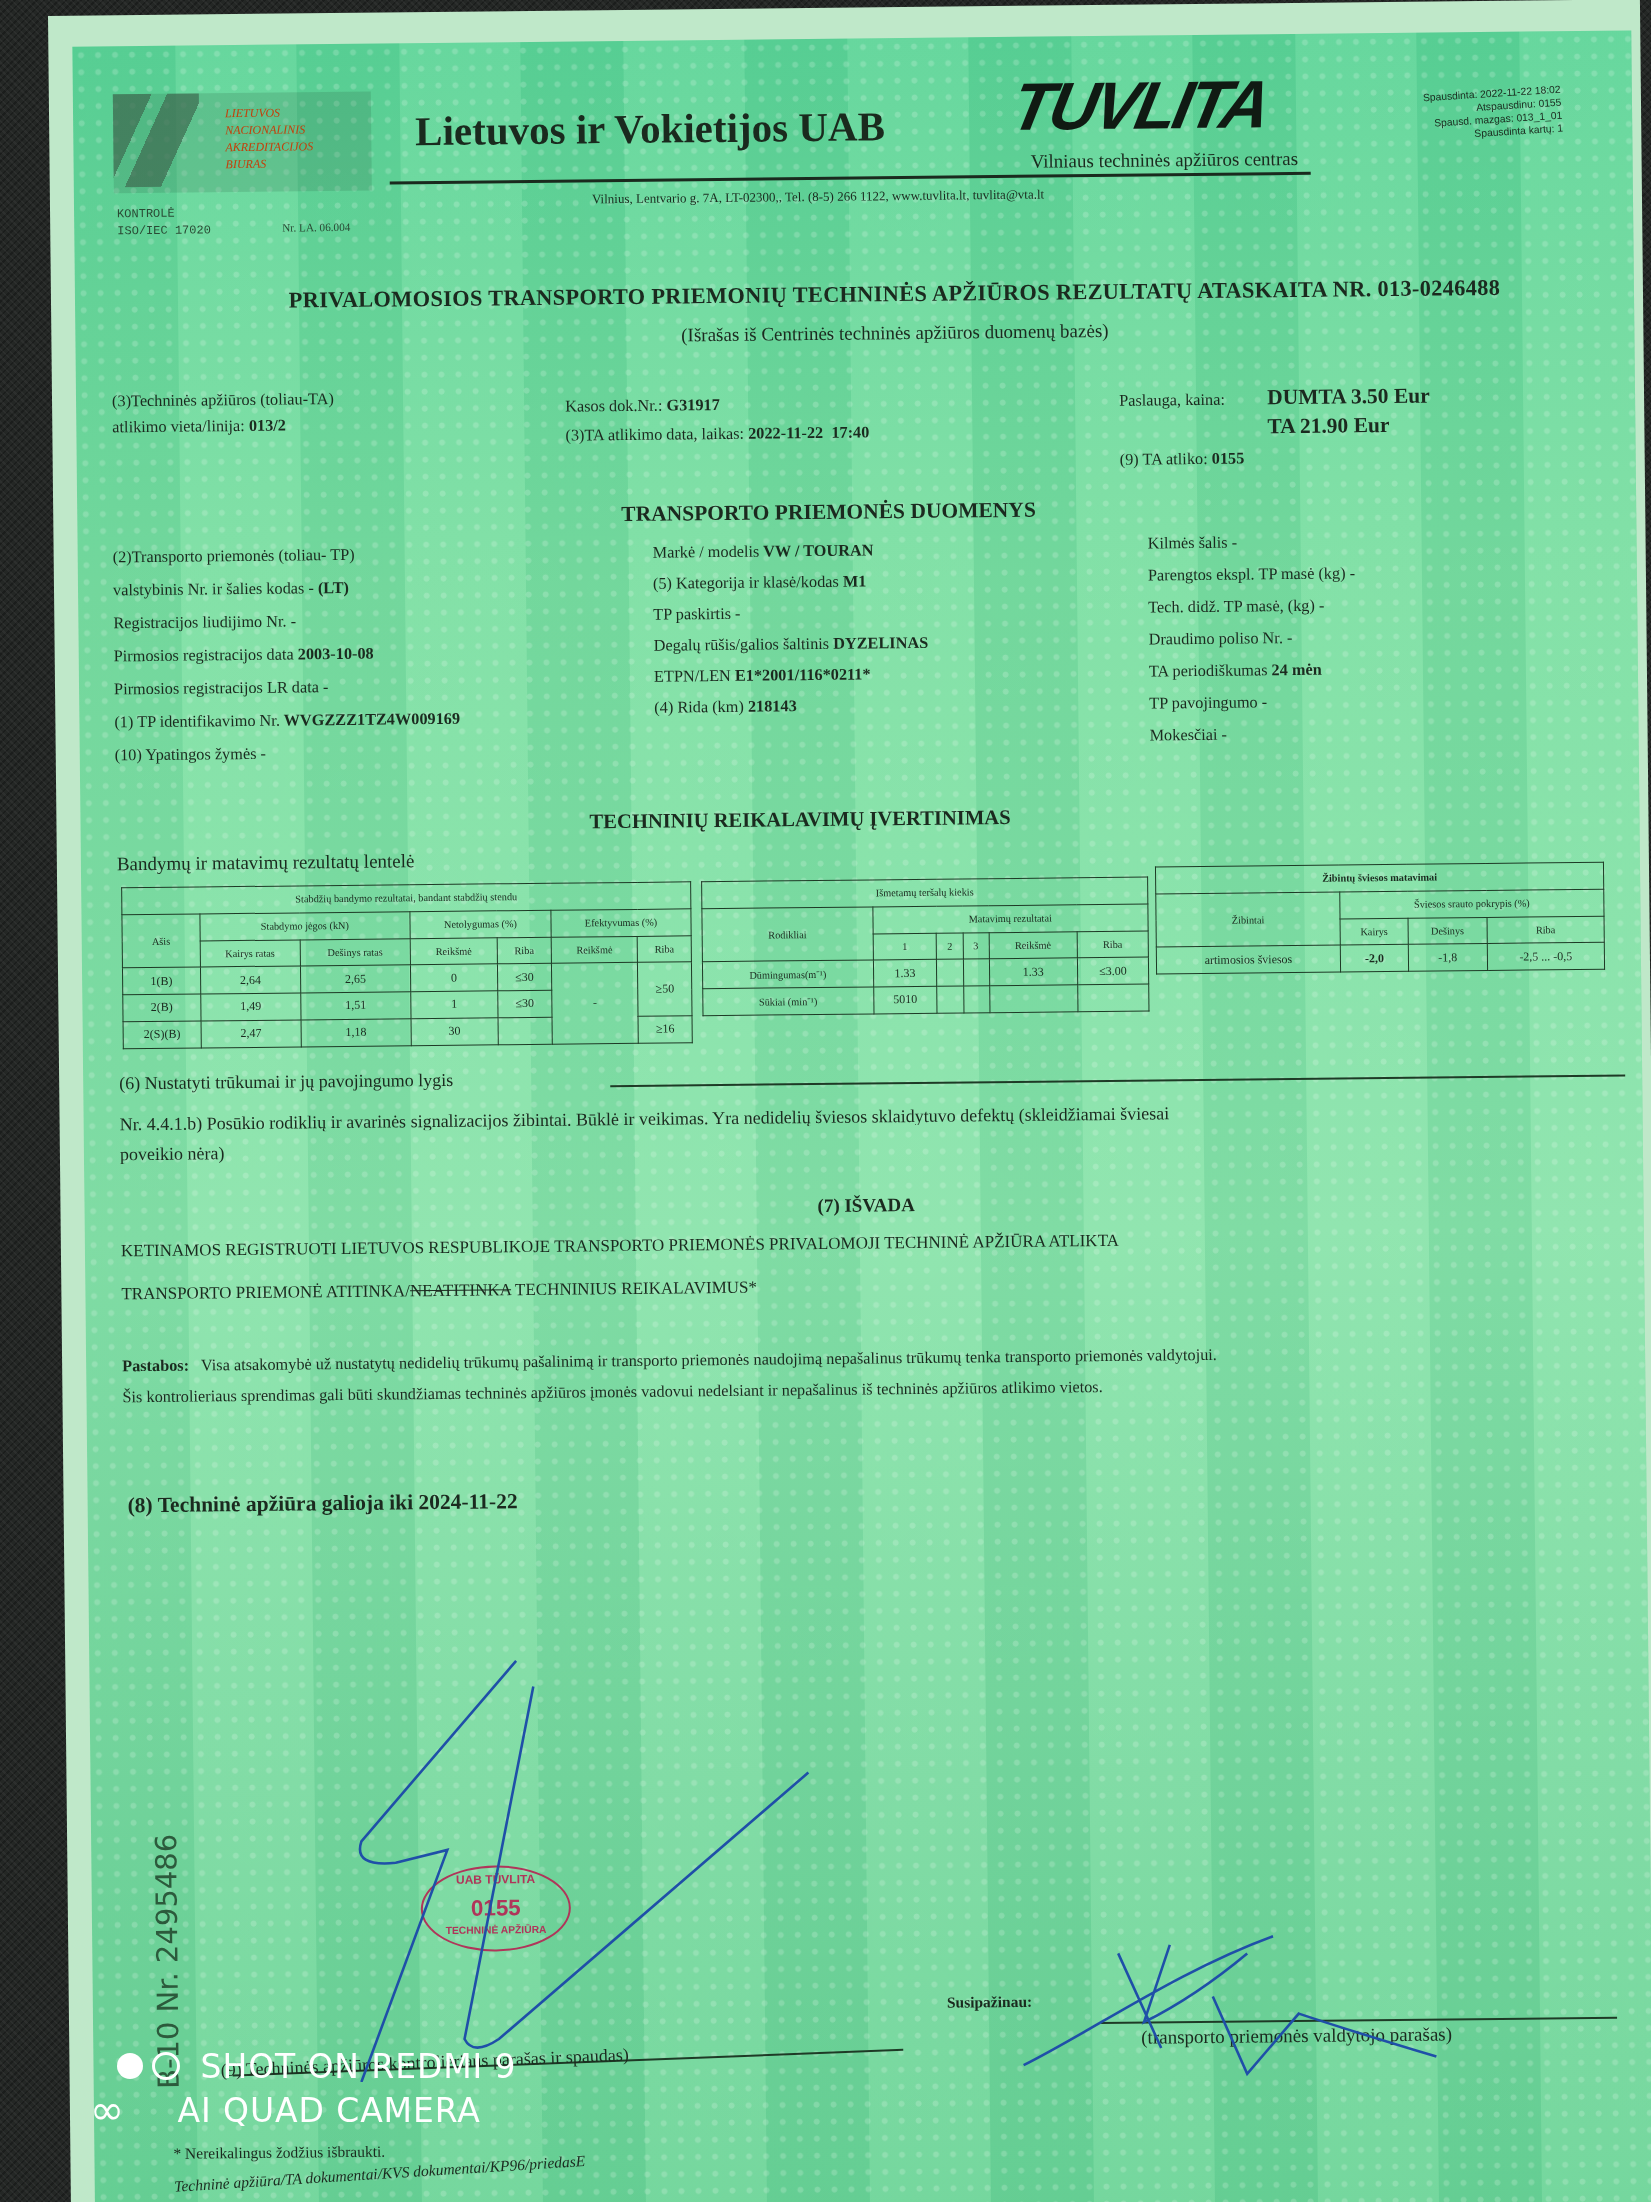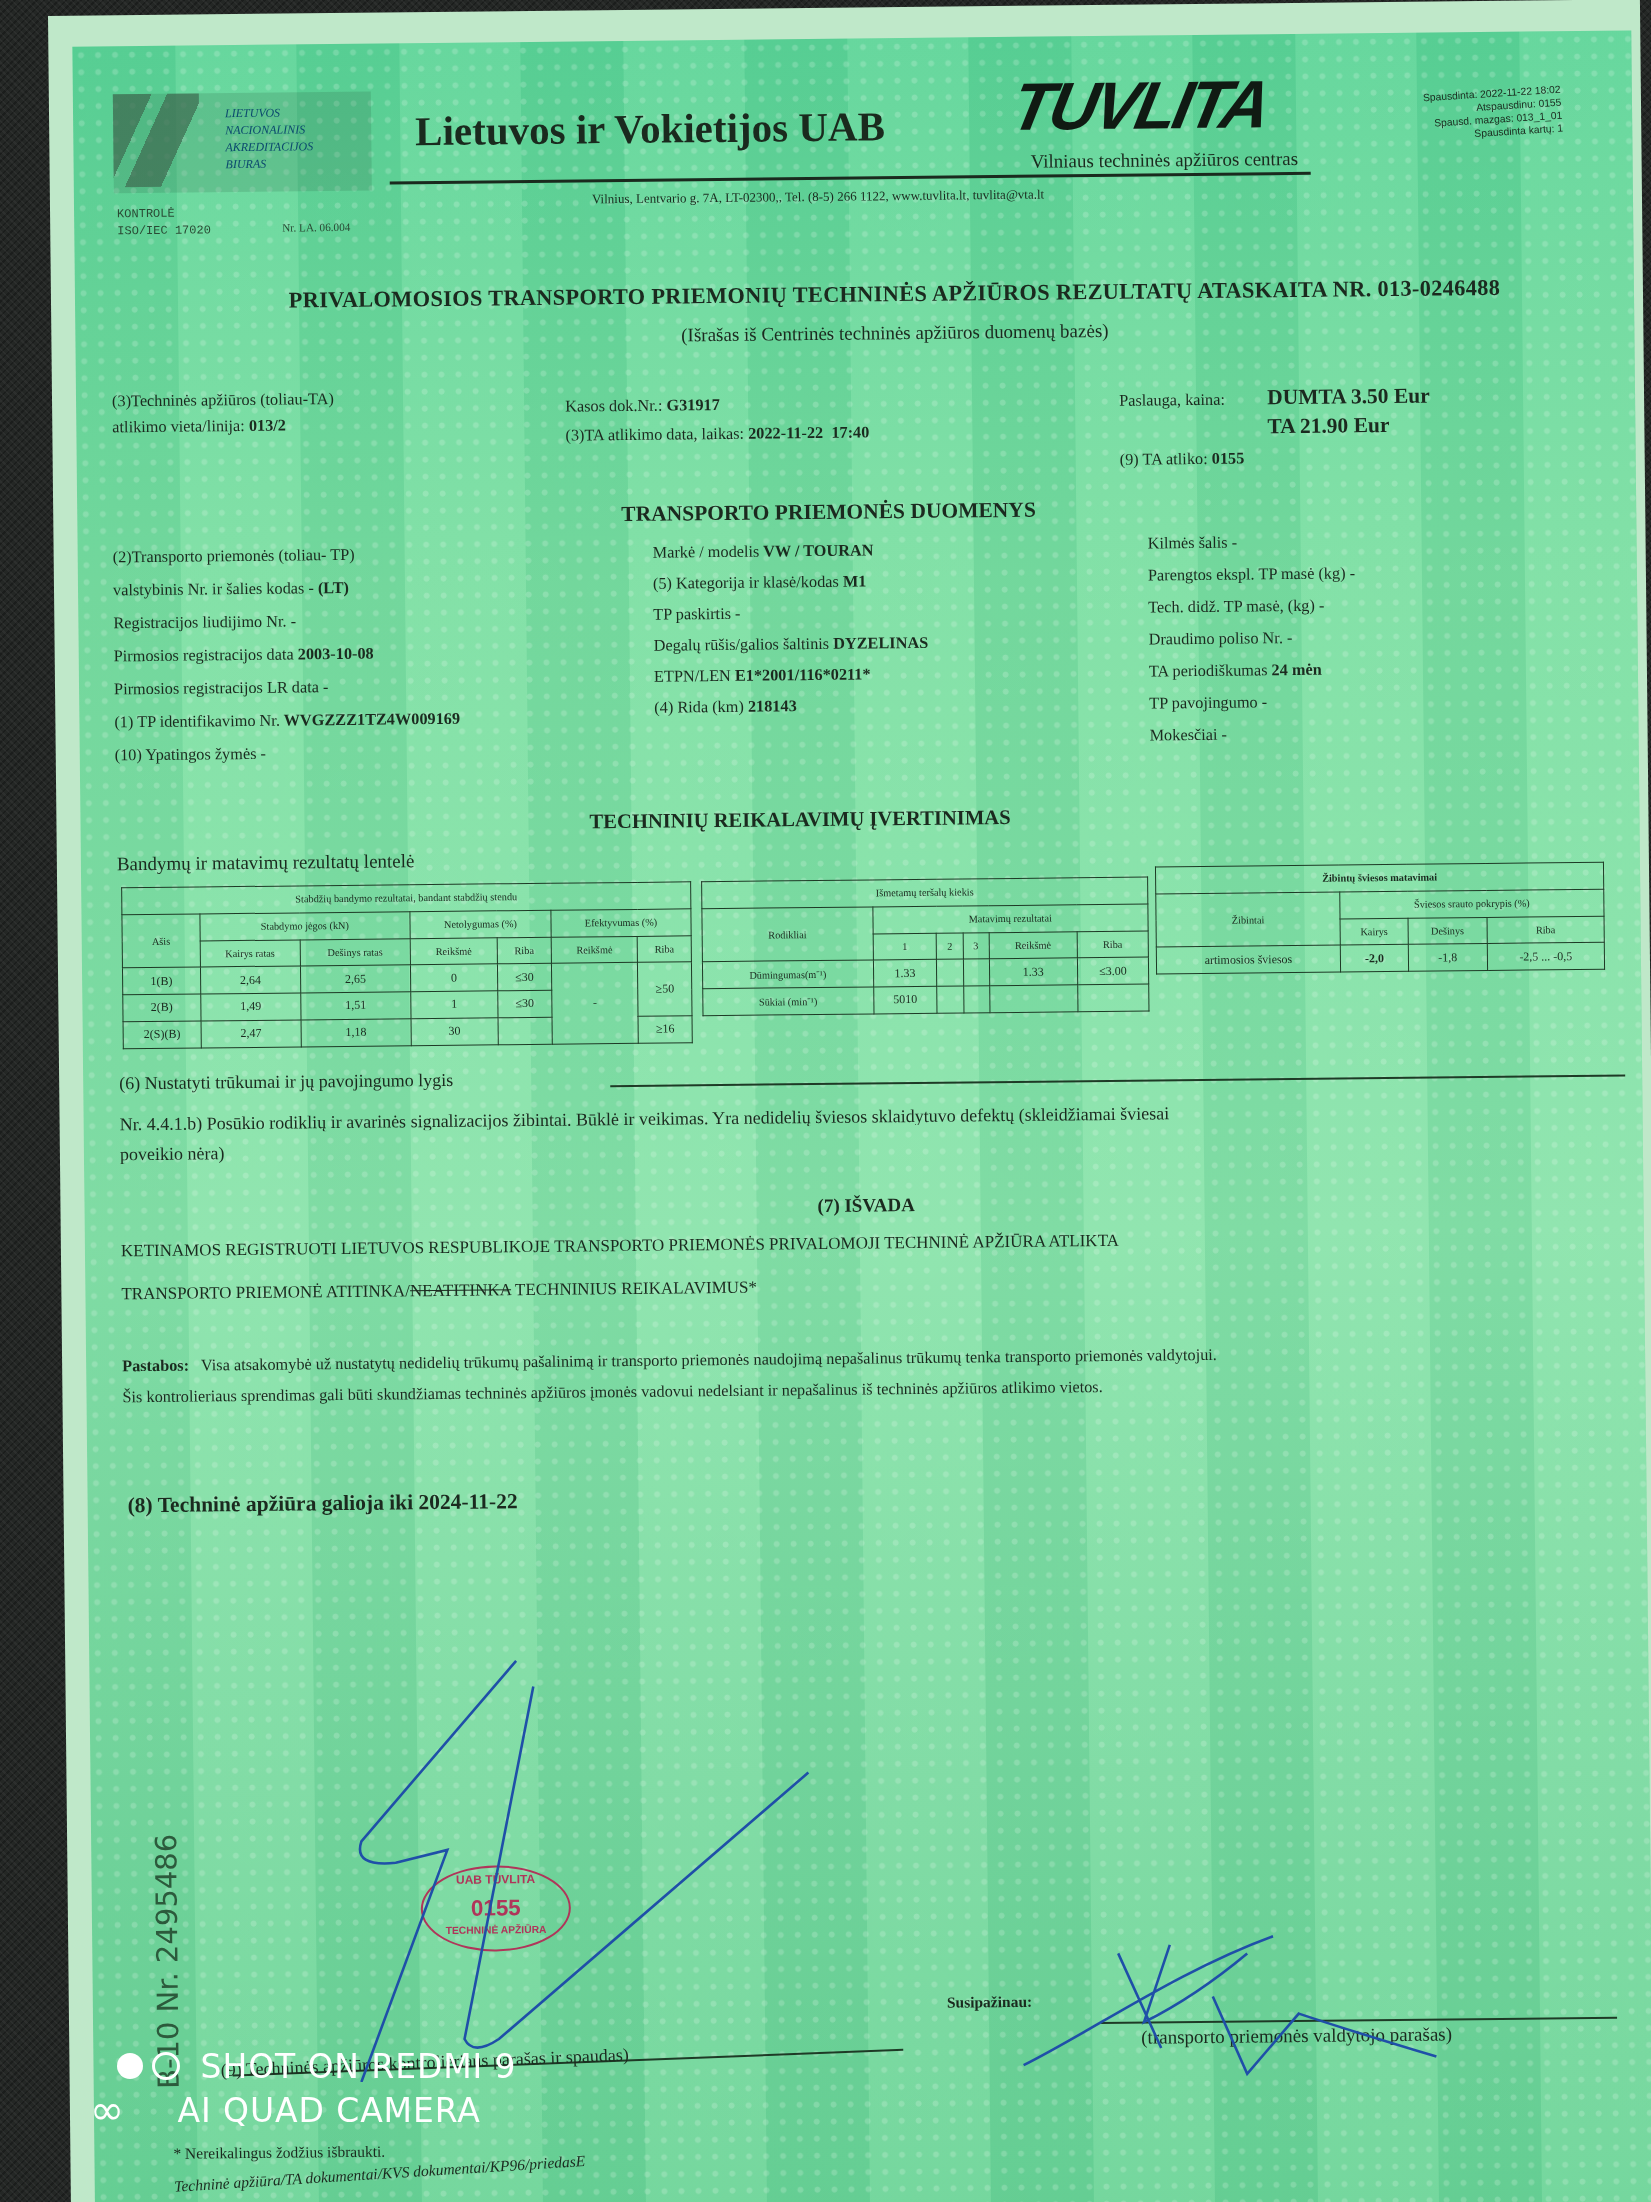--- a/index.html
+++ b/index.html
@@ -29,21 +29,21 @@
   }
   .abs { position:absolute; }
   .hdr-logo-box {
     left:64px; top:79px; width:258px; height:99px;
     background:rgba(40,90,60,0.18);
   }
   .hdr-logo-mark { left:64px; top:79px; width:86px; height:93px;
     background:linear-gradient(115deg, #3e6a50 0 30%, transparent 30% 42%, #3e6a50 42% 70%, transparent 70%);
     opacity:.7;
   }
-  .lab-lines { left:176px; top:91px; font-style:italic; font-size:12px; line-height:17px; color:#0c4a6e; }
+  .lab-lines { left:176px; top:91px; font-style:italic; font-size:12px; line-height:17px; color:#c2410c; }
   .kontrole { left:67px; top:191px; font-size:12px; line-height:17px; color:#2a4a35;font-family:Liberation Mono, monospace; }
   .la-nr { left:232px; top:208px; font-size:11.2px; color:#2a4a35; }
   .company { left:366px; top:95px; font-size:41px; font-weight:bold; color:#1a2a1e; }
   .tuvlita { left:964px; top:62px; font-size:67px; font-weight:900; font-style:italic;
     font-family:"Liberation Sans", sans-serif; letter-spacing:-3.4px; color:#101a13;
     transform:skewX(-12deg); }
   .subtitle-co { left:981px; top:145px; font-size:19px; color:#1a2a1e; }
   .rule1 { left:340px; top:169px; width:921px; height:2.6px; background:#1a2a1e; }
   .address { left:542px; top:181px; font-size:13px; color:#1a2a1e; }
   .print-info { left:1375px; top:86px; font-family:"Liberation Sans", sans-serif; font-size:10.3px;

